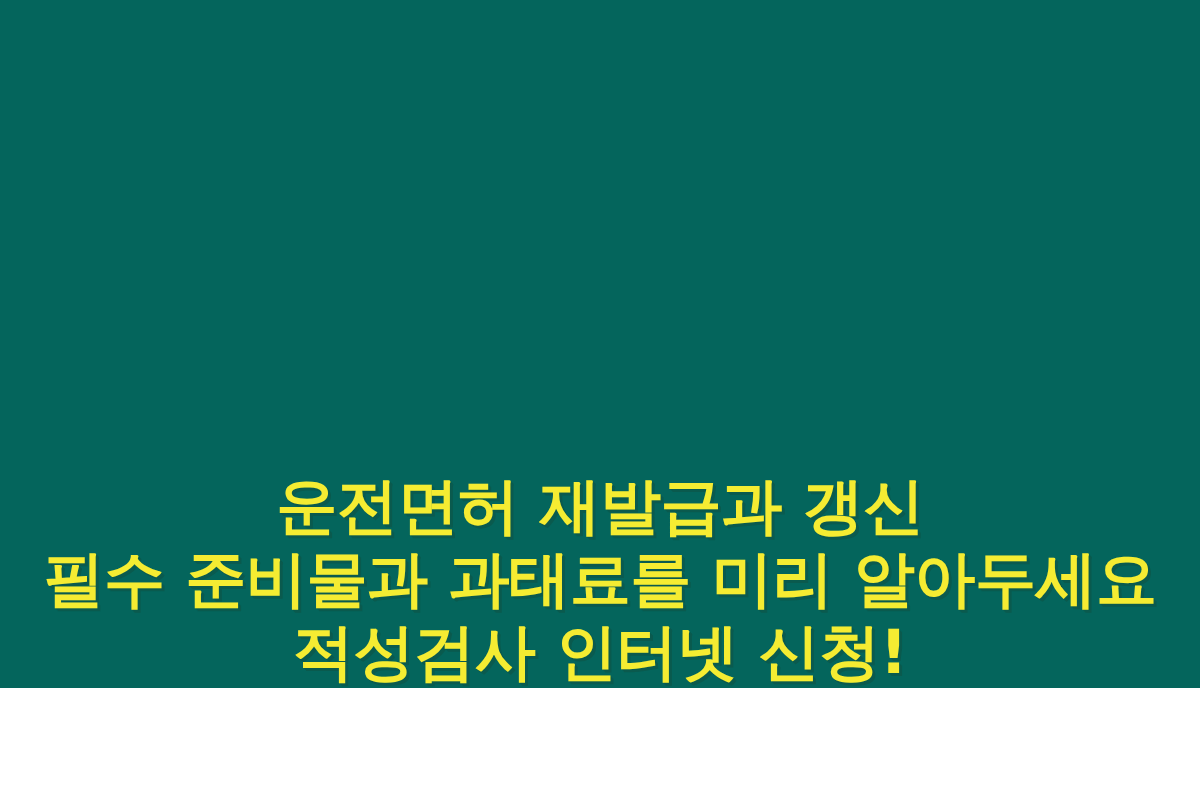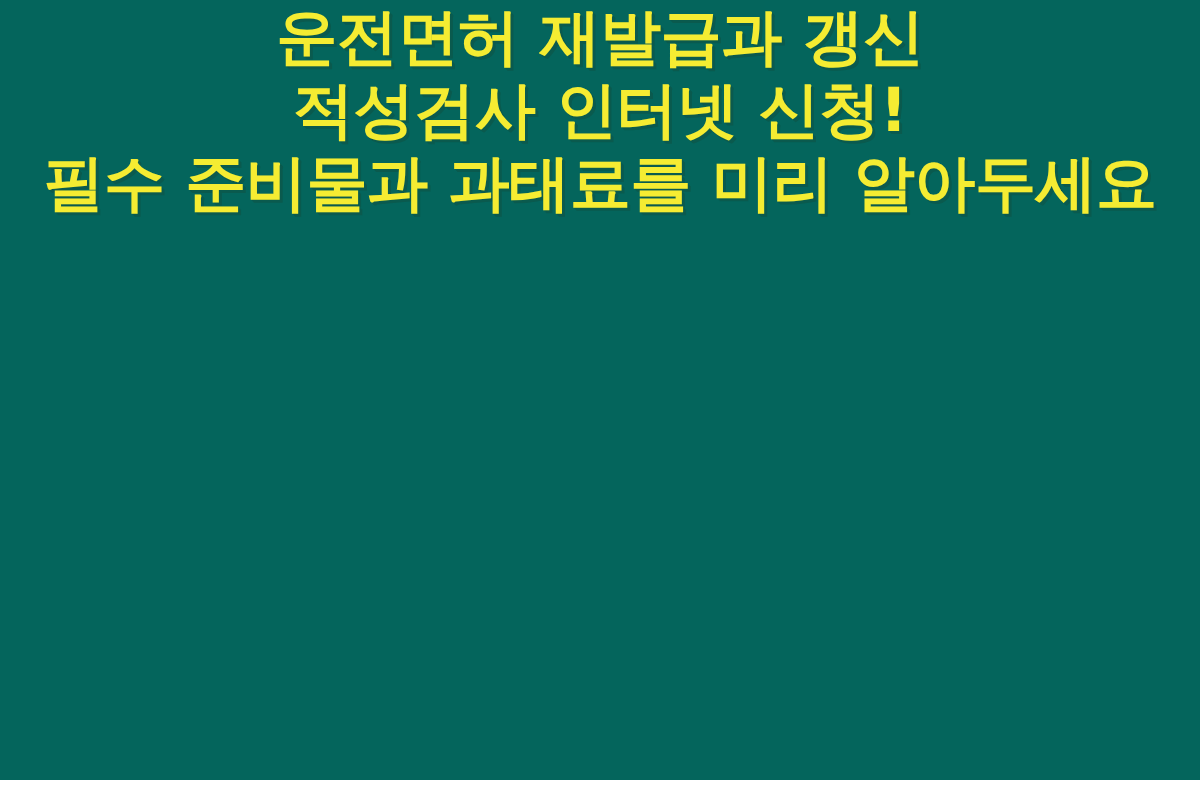--- a/index.html
+++ b/index.html
@@ -11,24 +11,24 @@
   body {
     width: 1200px;
     height: 800px;
     overflow: hidden;
     font-family: "DejaVu Sans", "Liberation Sans", sans-serif;
   }
 
   #banner {
     position: relative;
     width: 1200px;
-    height: 780px;
+    height: 688px;
     background: #04655C;
     display: flex;
-    align-items: flex-start;
+    align-items: flex-end;
     justify-content: center;
     box-sizing: border-box;
   }
 
   #headline {
     width: 100%;
     text-align: center;
     color: #F5EC32;
     font-family: "DejaVu Sans", "Liberation Sans", sans-serif;
     font-weight: 700;
@@ -65,17 +65,17 @@
     transform: scaleX(1.0);
   }
 </style>
 </head>
 <body>
 
 <div id="banner" style="background: rgb(4, 101, 92);">
 
   <div id="headline" style="color: rgb(245, 236, 50); text-shadow: rgb(10, 90, 78) 3px 3px 0px, rgb(10, 90, 78) 2px 2px 0px, rgb(10, 90, 78) 1px 1px 0px;">
     <span class="hl-line hl-line-1" style="font-size: 61.11px; line-height: 73px;">운전면허 재발급과 갱신</span>
+    <span class="hl-line hl-line-3" style="font-size: 61.11px; line-height: 73px;">필수 준비물과 과태료를 미리 알아두세요</span>
     <span class="hl-line hl-line-2" style="font-size: 61.11px; line-height: 73px;">적성검사 인터넷 신청!</span>
-    <span class="hl-line hl-line-3" style="font-size: 61.11px; line-height: 73px;">필수 준비물과 과태료를 미리 알아두세요</span>
   </div>
 
 </div>
 
 </body></html>

